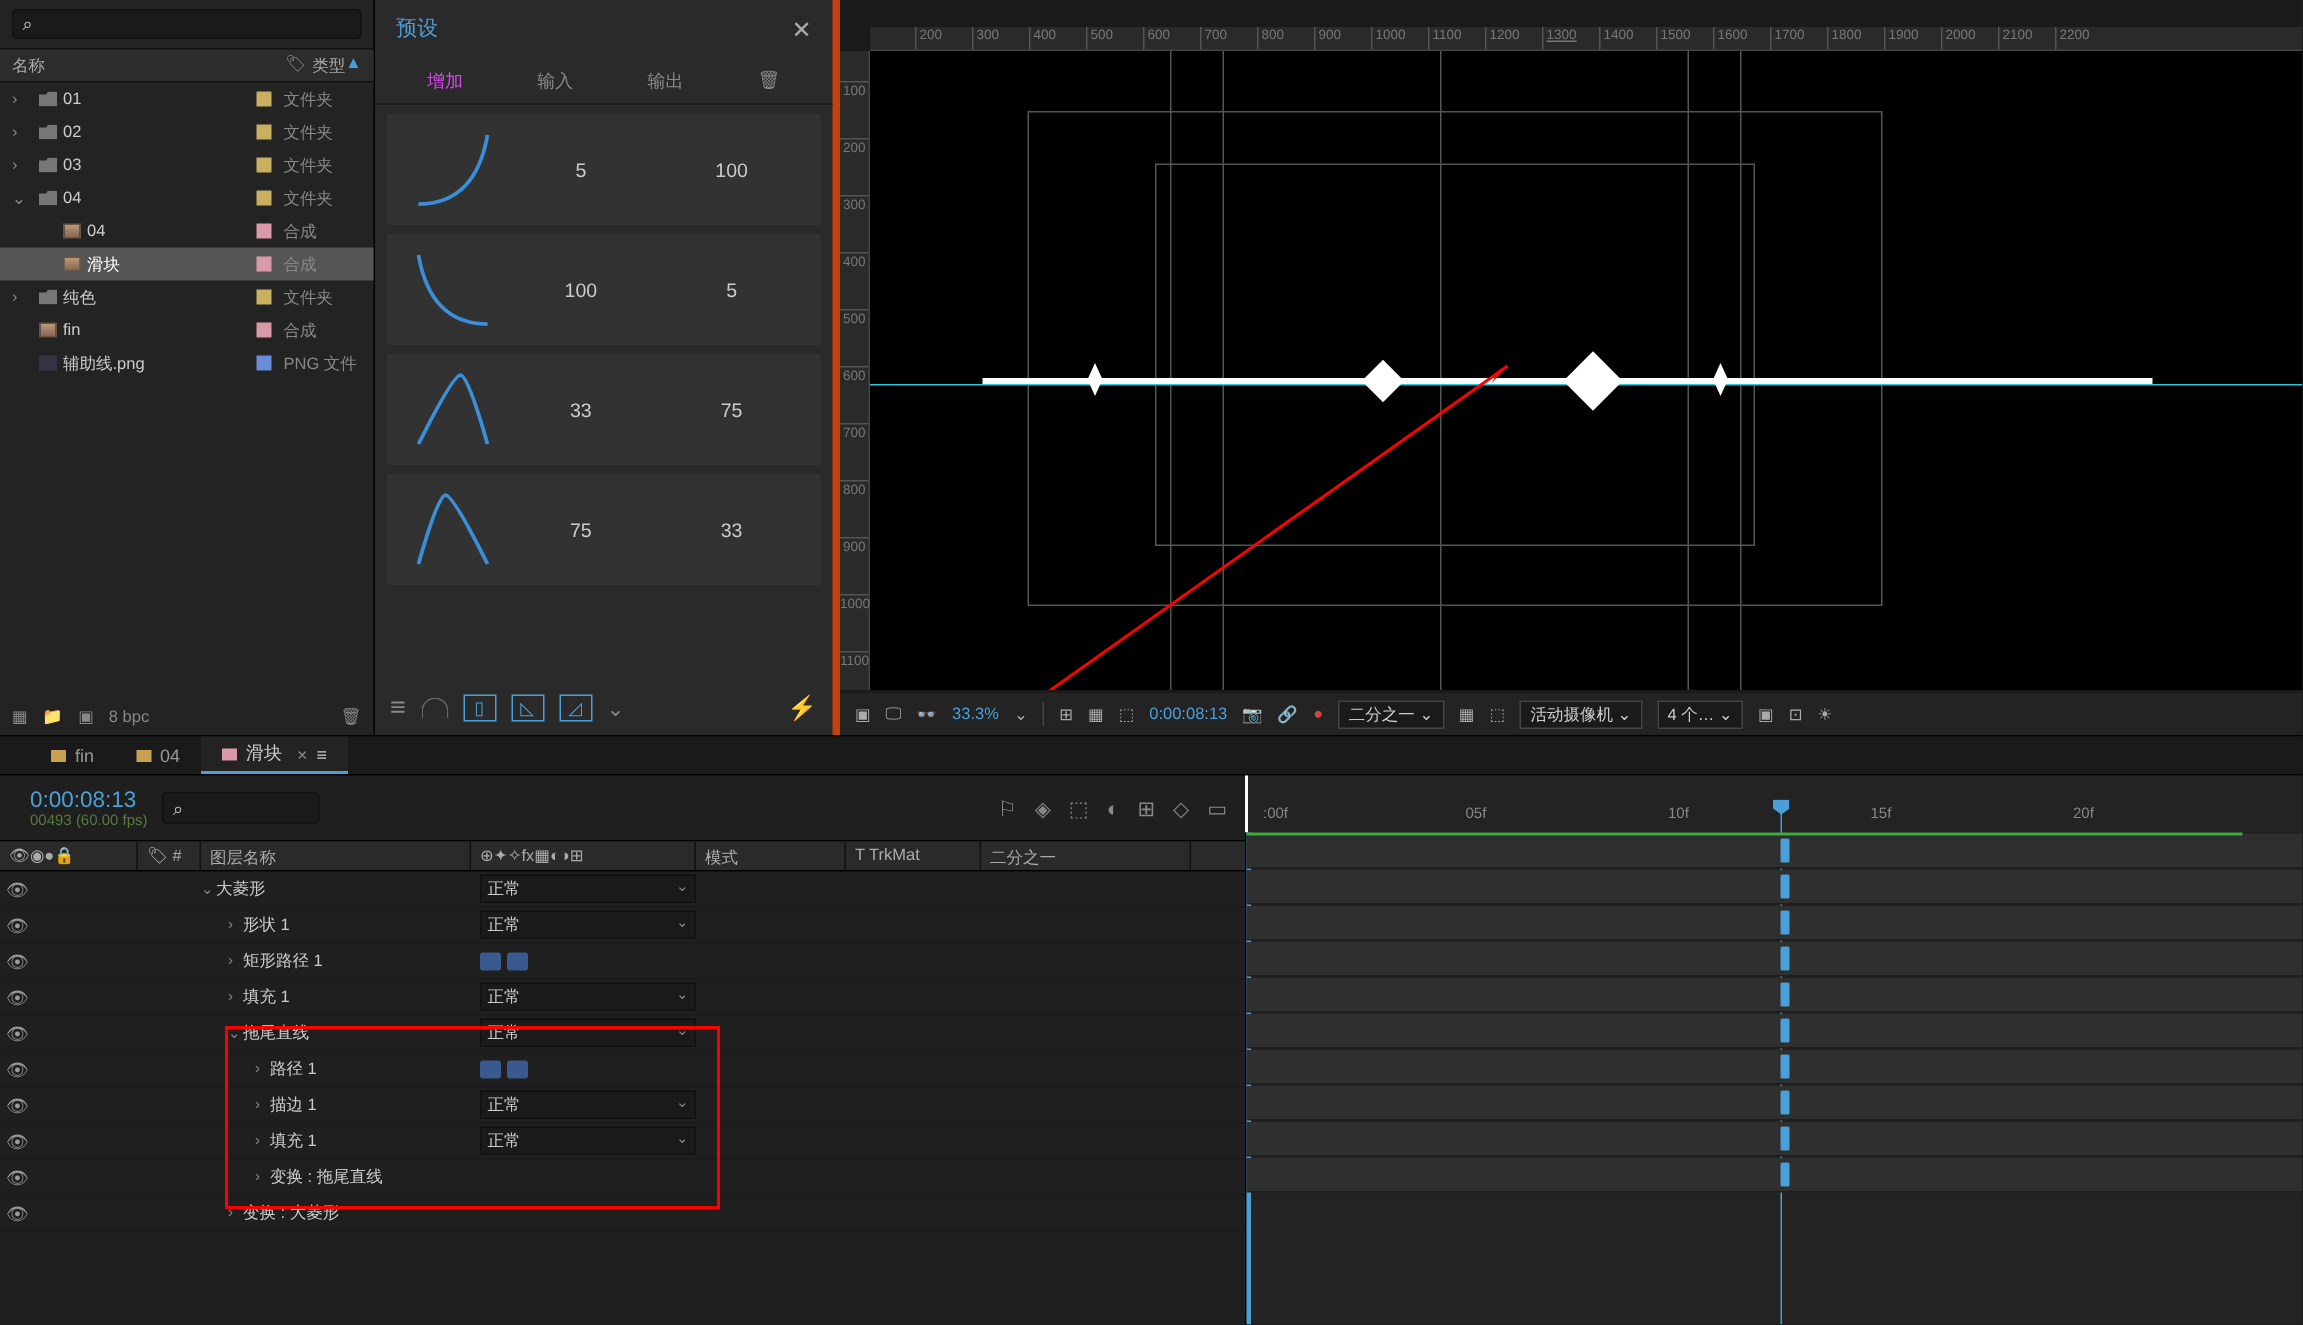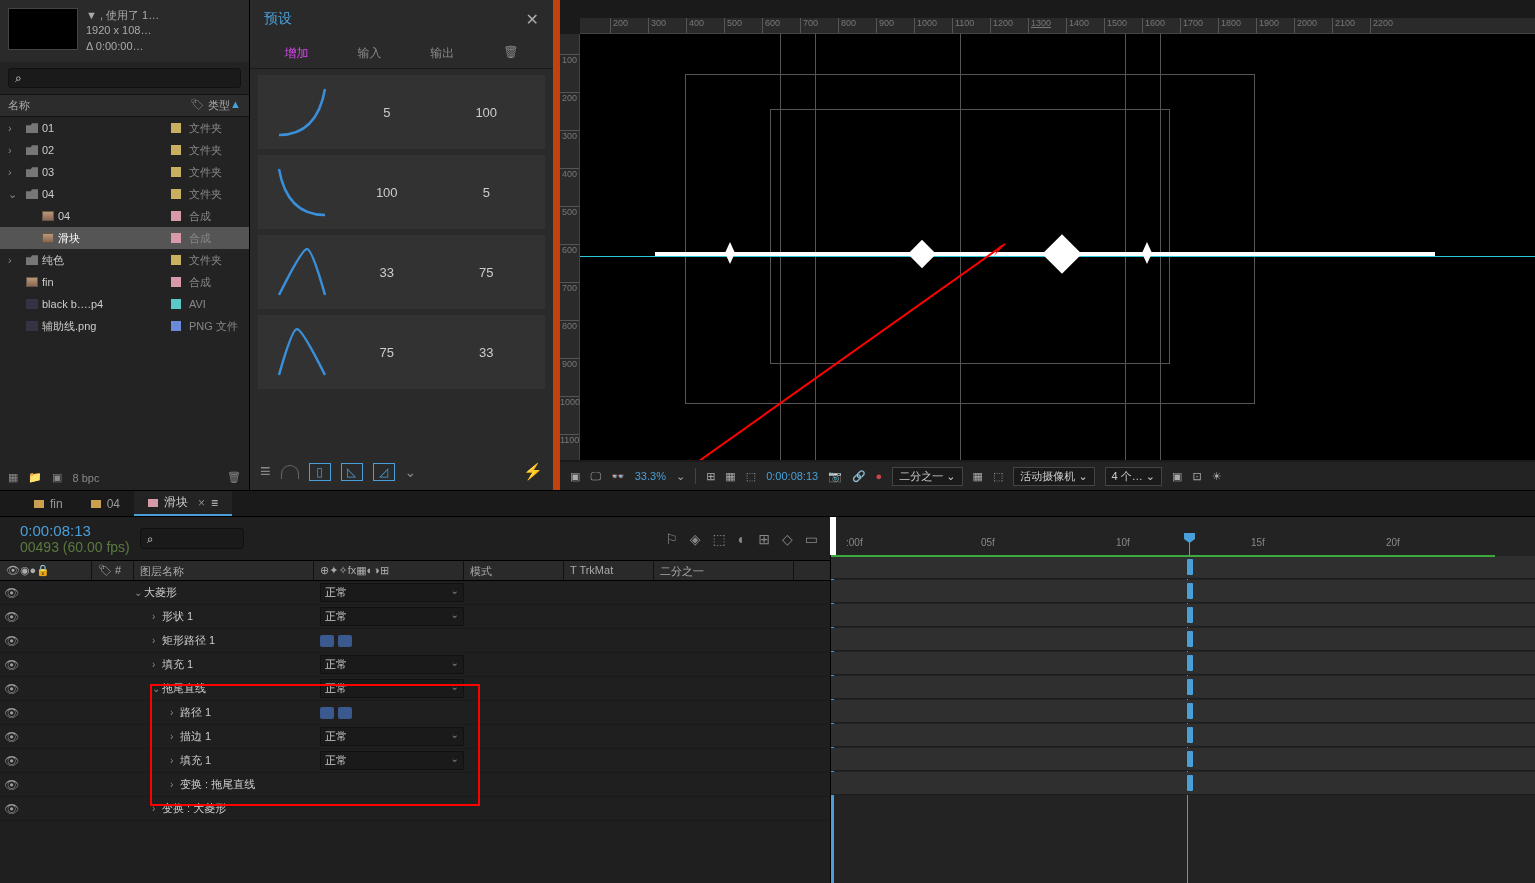--- a/index.html
+++ b/index.html
@@ -32,21 +32,21 @@
 .sw-aqua{background:#5cc9c9;}
 .sw-sand{background:#c9b060;}
 .sw-pink{background:#d89aa9;}
 .sw-blue{background:#6a8bd8;}
 .proj-type{color:#888;width:60px;font-size:11px;}
 .proj-foot{position:absolute;bottom:6px;left:8px;right:8px;display:flex;gap:10px;color:#888;font-size:11px;align-items:center;}
 .proj-foot span{cursor:pointer;}
 .trash{margin-left:auto;}
 
 
-.preset { position:absolute; left:250px; top:0; width:310px; height:490px; background:#2a2a2a; border-right:7px solid #c2410c; }
+.preset { position:absolute; left:250px; top:0; width:310px; height:490px; background:#2a2a2a; border-right:5px solid #c2410c; }
 .preset-head { display:flex; justify-content:space-between; padding:10px 14px; color:#4a9fd8; font-size:14px; }
 .preset-head .x { color:#aaa; cursor:pointer; font-size:16px; }
 .preset-tabs { display:flex; justify-content:space-around; padding:6px 10px; font-size:12px; border-bottom:1px solid #1a1a1a; }
 .preset-tabs span { color:#888; cursor:pointer; }
 .preset-tabs span.act { color:#d946ef; }
 .preset-list { padding:6px 8px; display:flex; flex-direction:column; gap:6px; }
 .preset-item { background:#323232; height:74px; display:flex; align-items:center; padding:0 14px; gap:10px; }
 .curve { width:60px; height:50px; position:relative; }
 .curve svg{width:100%;height:100%;}
 .pval { flex:1; text-align:center; color:#ccc; font-size:13px; }
@@ -86,26 +86,26 @@
 .tl-tab{display:flex;align-items:center;gap:6px;padding:0 14px;color:#999;cursor:pointer;}
 .tl-tab.act{background:#232323;color:#ccc;border-bottom:2px solid #4a9fd8;}
 .fold-sml{width:10px;height:8px;background:#c9a050;}
 .fold-sml.coral{background:#d89aa9;}
 .tab-x{color:#888;margin-left:4px;}
 
 .tl-head-row{display:flex;height:44px;border-bottom:1px solid #000;}
 .tl-left{width:830px;display:flex;flex-direction:column;}
 .tl-time-row{display:flex;align-items:center;height:44px;gap:10px;padding-left:20px;}
 .tc{color:#4a9fd8;font-size:15px;}
-.tc-sub{color:#5a7a3f;font-size:14px;}
+.tc-sub{color:#5a7a3f;font-size:10px;}
 .tl-search{background:#1a1a1a;border:1px solid #111;border-radius:3px;padding:2px 6px;display:flex;align-items:center;gap:4px;}
 .tl-icons{display:flex;gap:12px;margin-left:auto;margin-right:12px;color:#888;font-size:14px;}
 .tl-icons span{cursor:pointer;}
 
-.tl-ruler{flex:1;position:relative;background:#232323;border-left:6px solid #ffffff;}
+.tl-ruler{flex:1;position:relative;background:#232323;border-left:2px solid #ffffff;}
 .tl-ruler-tick{position:absolute;top:20px;font-size:10px;color:#888;}
 .playhead{position:absolute;top:18px;left:50.5%;width:1px;height:20px;background:#4a9fd8;}
 .playhead::before{content:"";position:absolute;top:-2px;left:-5px;width:11px;height:10px;background:#4a9fd8;clip-path:polygon(0 0,100% 0,100% 60%,50% 100%,0 60%);}
 
 .tl-colhdr{display:flex;background:#2a2a2a;height:20px;border-bottom:1px solid #000;font-size:11px;color:#aaa;}
 .tl-colhdr > div{border-right:1px solid #111;padding:3px 6px;}
 .col-vis{width:92px;}
 .col-lbl{width:42px;}
 .col-name{width:180px;}
 .col-sw{width:150px;}
@@ -141,28 +141,20 @@
 <div class="top-crumb">
   <span>fin</span>
   <span>‹</span>
   <span>04</span>
   <span>‹</span>
   <span class="link">滑块</span>
 </div>
 <div class="top-crumb-right">滑块 ·</div>
 
 <div class="proj">
-  <div class="proj-head">
-    <div class="proj-thumb"></div>
-    <div class="proj-meta">
-      <div>▼ , 使用了 1…</div>
-      <div>1920 x 108…</div>
-      <div>Δ 0:00:00…</div>
-    </div>
-  </div>
   <div class="proj-search">
     <span>⌕</span>
     <input placeholder="" style="">
   </div>
   <div class="proj-cols">
     <span>名称</span>
     <span class="tag-icon">🏷</span>
     <span>类型</span>
     <span style="margin-left:auto;color:#4a9fd8;">▲</span>
   </div>
@@ -223,28 +215,20 @@
         <span class="swatch sw-sand"></span>
         <span class="proj-type">文件夹</span>
       </div>
       <div class="proj-row">
         <span class="tw"></span>
         <span style="width:0px"></span>
         <span class="comp-ico"></span>
         <span class="proj-name">fin</span>
         <span class="swatch sw-pink"></span>
         <span class="proj-type">合成</span>
-      </div>
-      <div class="proj-row">
-        <span class="tw"></span>
-        <span style="width:0px"></span>
-        <span class="file-ico"></span>
-        <span class="proj-name">black b….p4</span>
-        <span class="swatch sw-aqua"></span>
-        <span class="proj-type">AVI</span>
       </div>
       <div class="proj-row">
         <span class="tw"></span>
         <span style="width:0px"></span>
         <span class="file-ico"></span>
         <span class="proj-name">辅助线.png</span>
         <span class="swatch sw-blue"></span>
         <span class="proj-type">PNG 文件</span>
       </div>
     </div>

